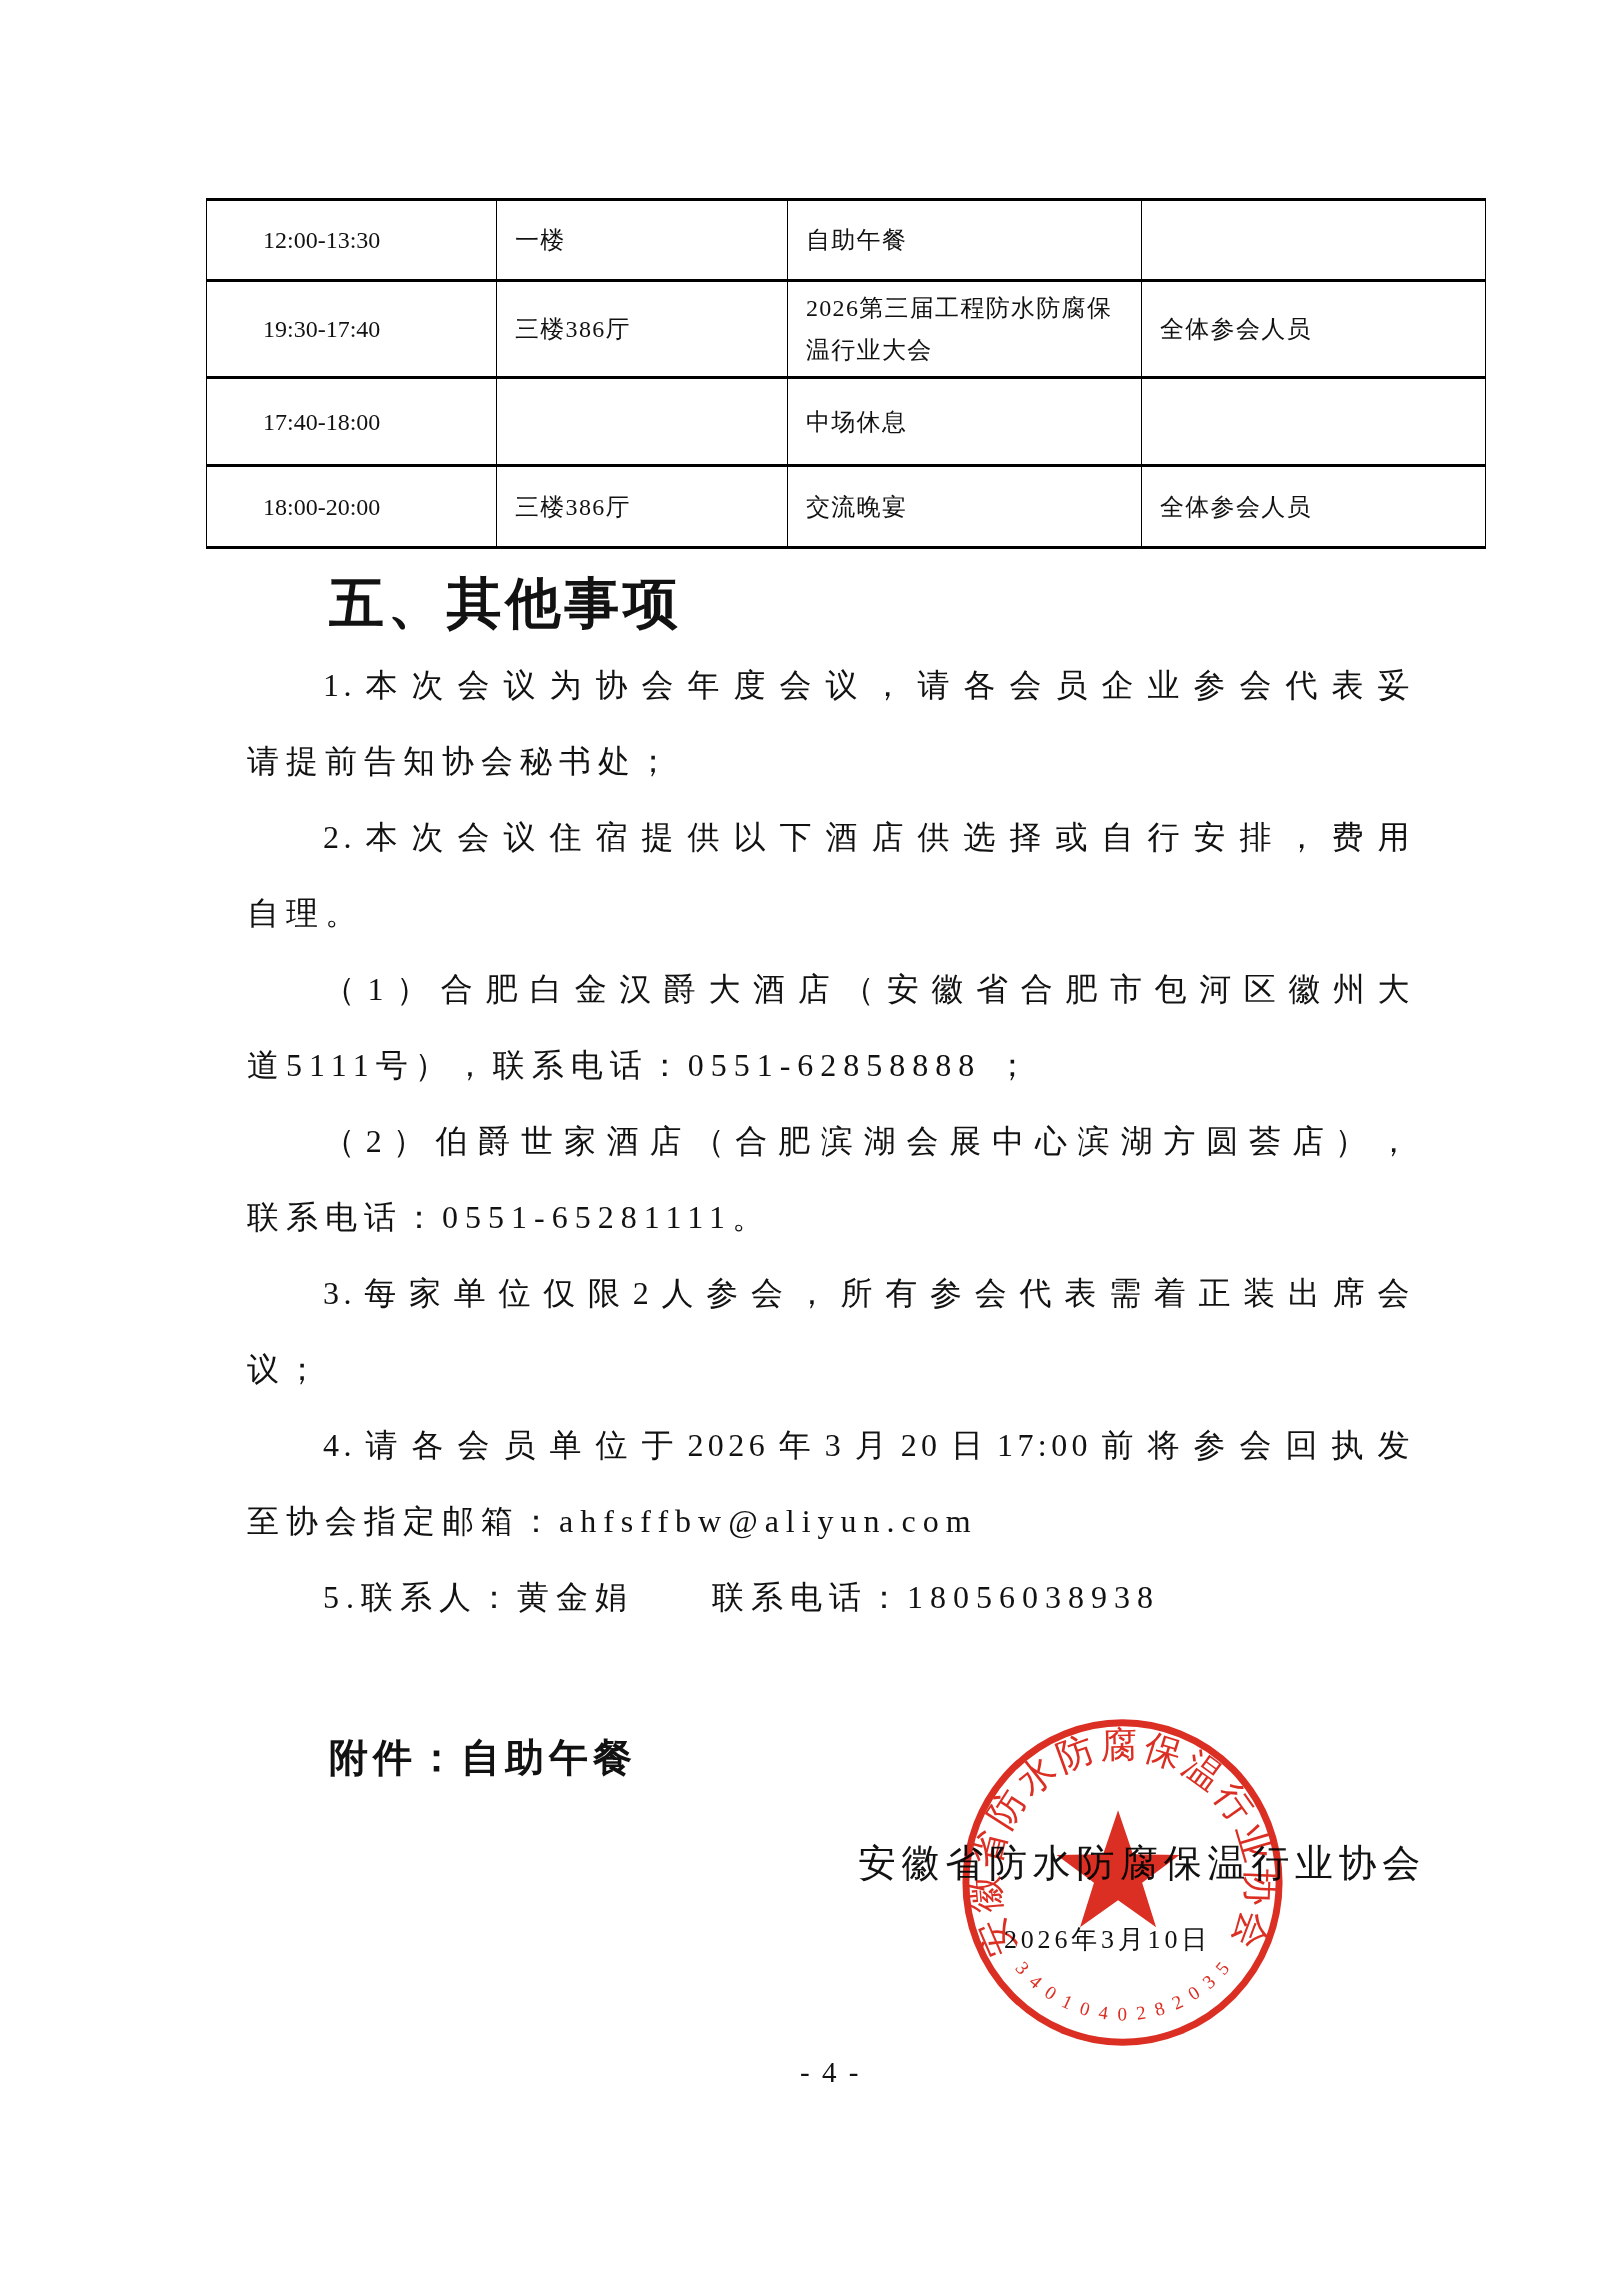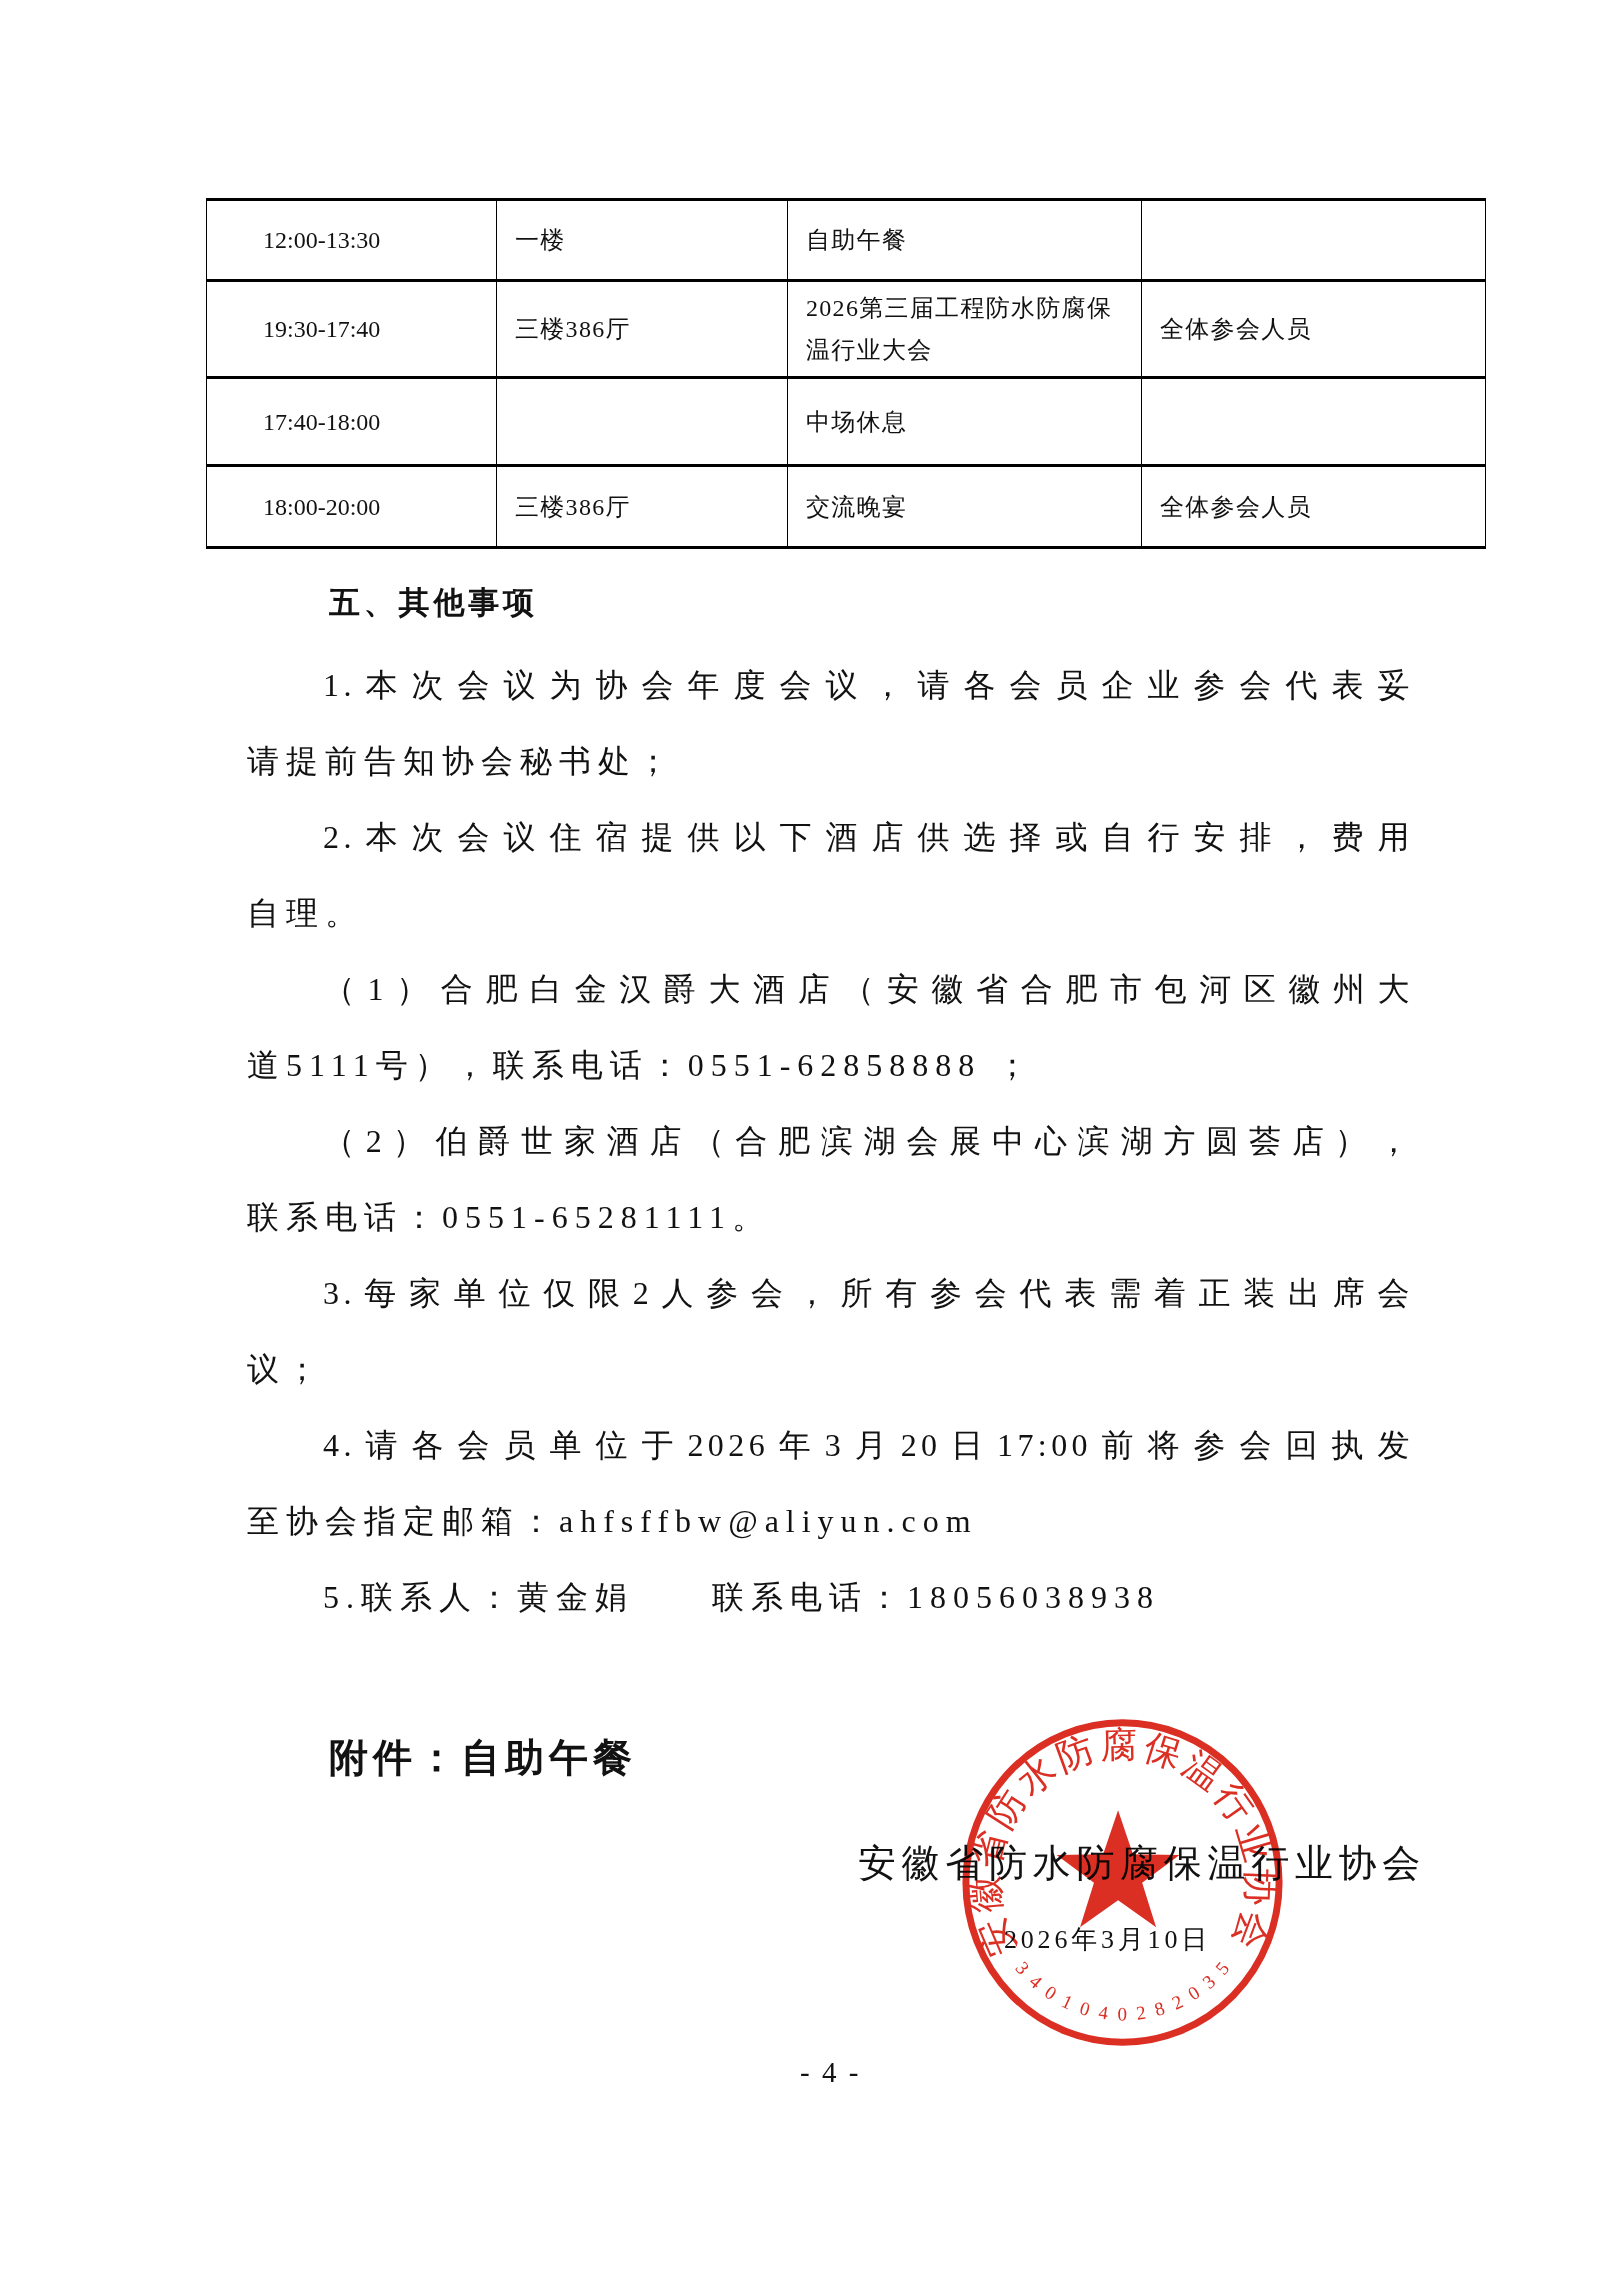--- a/index.html
+++ b/index.html
@@ -23,21 +23,21 @@
   table.sched col.c4{width:344px;}
   table.sched td.t{padding-left:56px;letter-spacing:0;}
   table.sched tr.r1{height:81px;}
   table.sched tr.r2{height:95px;}
   table.sched tr.r3{height:88px;}
   table.sched tr.r4{height:82px;}
   
   .heading{
     position:absolute;left:247px;top:568px;width:1167px;height:70px;
     font-family:"Liberation Sans","DejaVu Sans",sans-serif;
-    font-weight:bold;font-size:31px;line-height:70px;
+    font-weight:bold;font-size:55px;line-height:70px;
     padding-left:82px;letter-spacing:3.8px;box-sizing:border-box;
   }
   .content{position:absolute;left:247px;top:647px;width:1167px;}
   .line{height:76px;line-height:76px;font-size:32px;letter-spacing:7px;white-space:nowrap;}
   .line.j{letter-spacing:4.4px;text-align:justify;text-align-last:justify;white-space:normal;}
   .line.ind{padding-left:76px;}
   .line.j.ind{padding-left:76px;box-sizing:border-box;}
   .attachment{
     position:absolute;left:247px;top:1720px;width:1167px;height:76px;line-height:76px;
     font-family:"Liberation Sans","DejaVu Sans",sans-serif;

